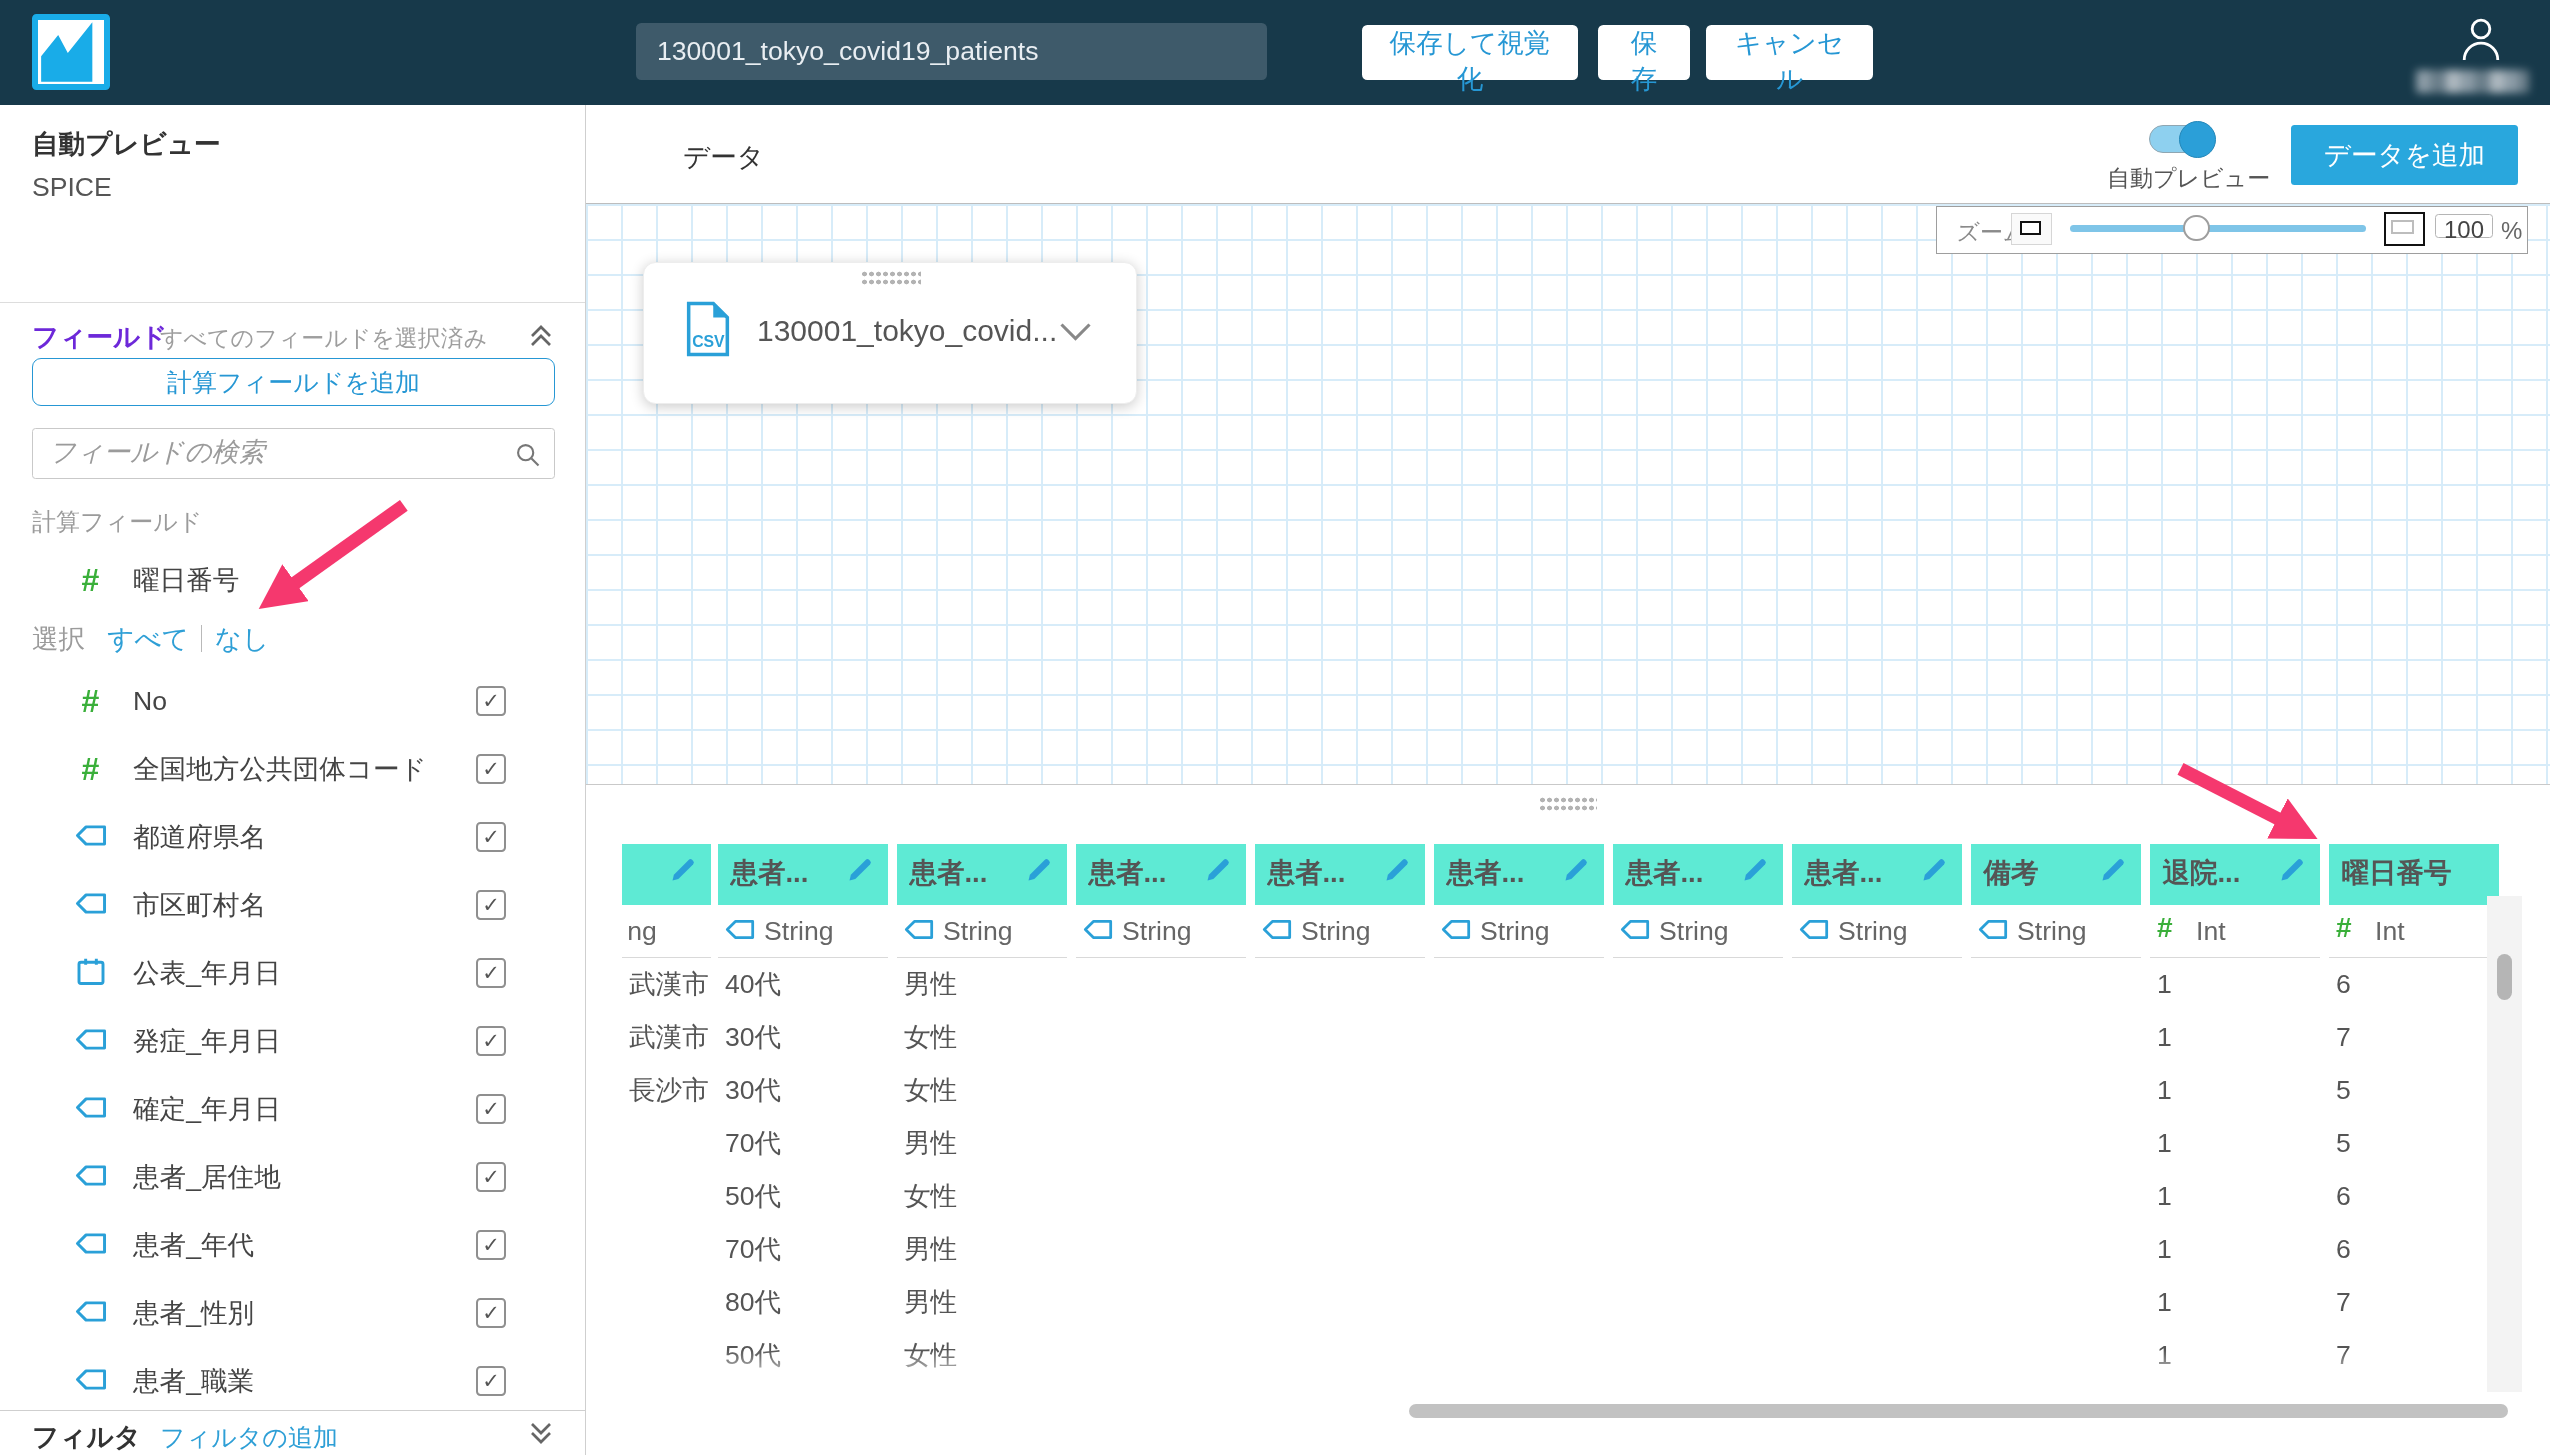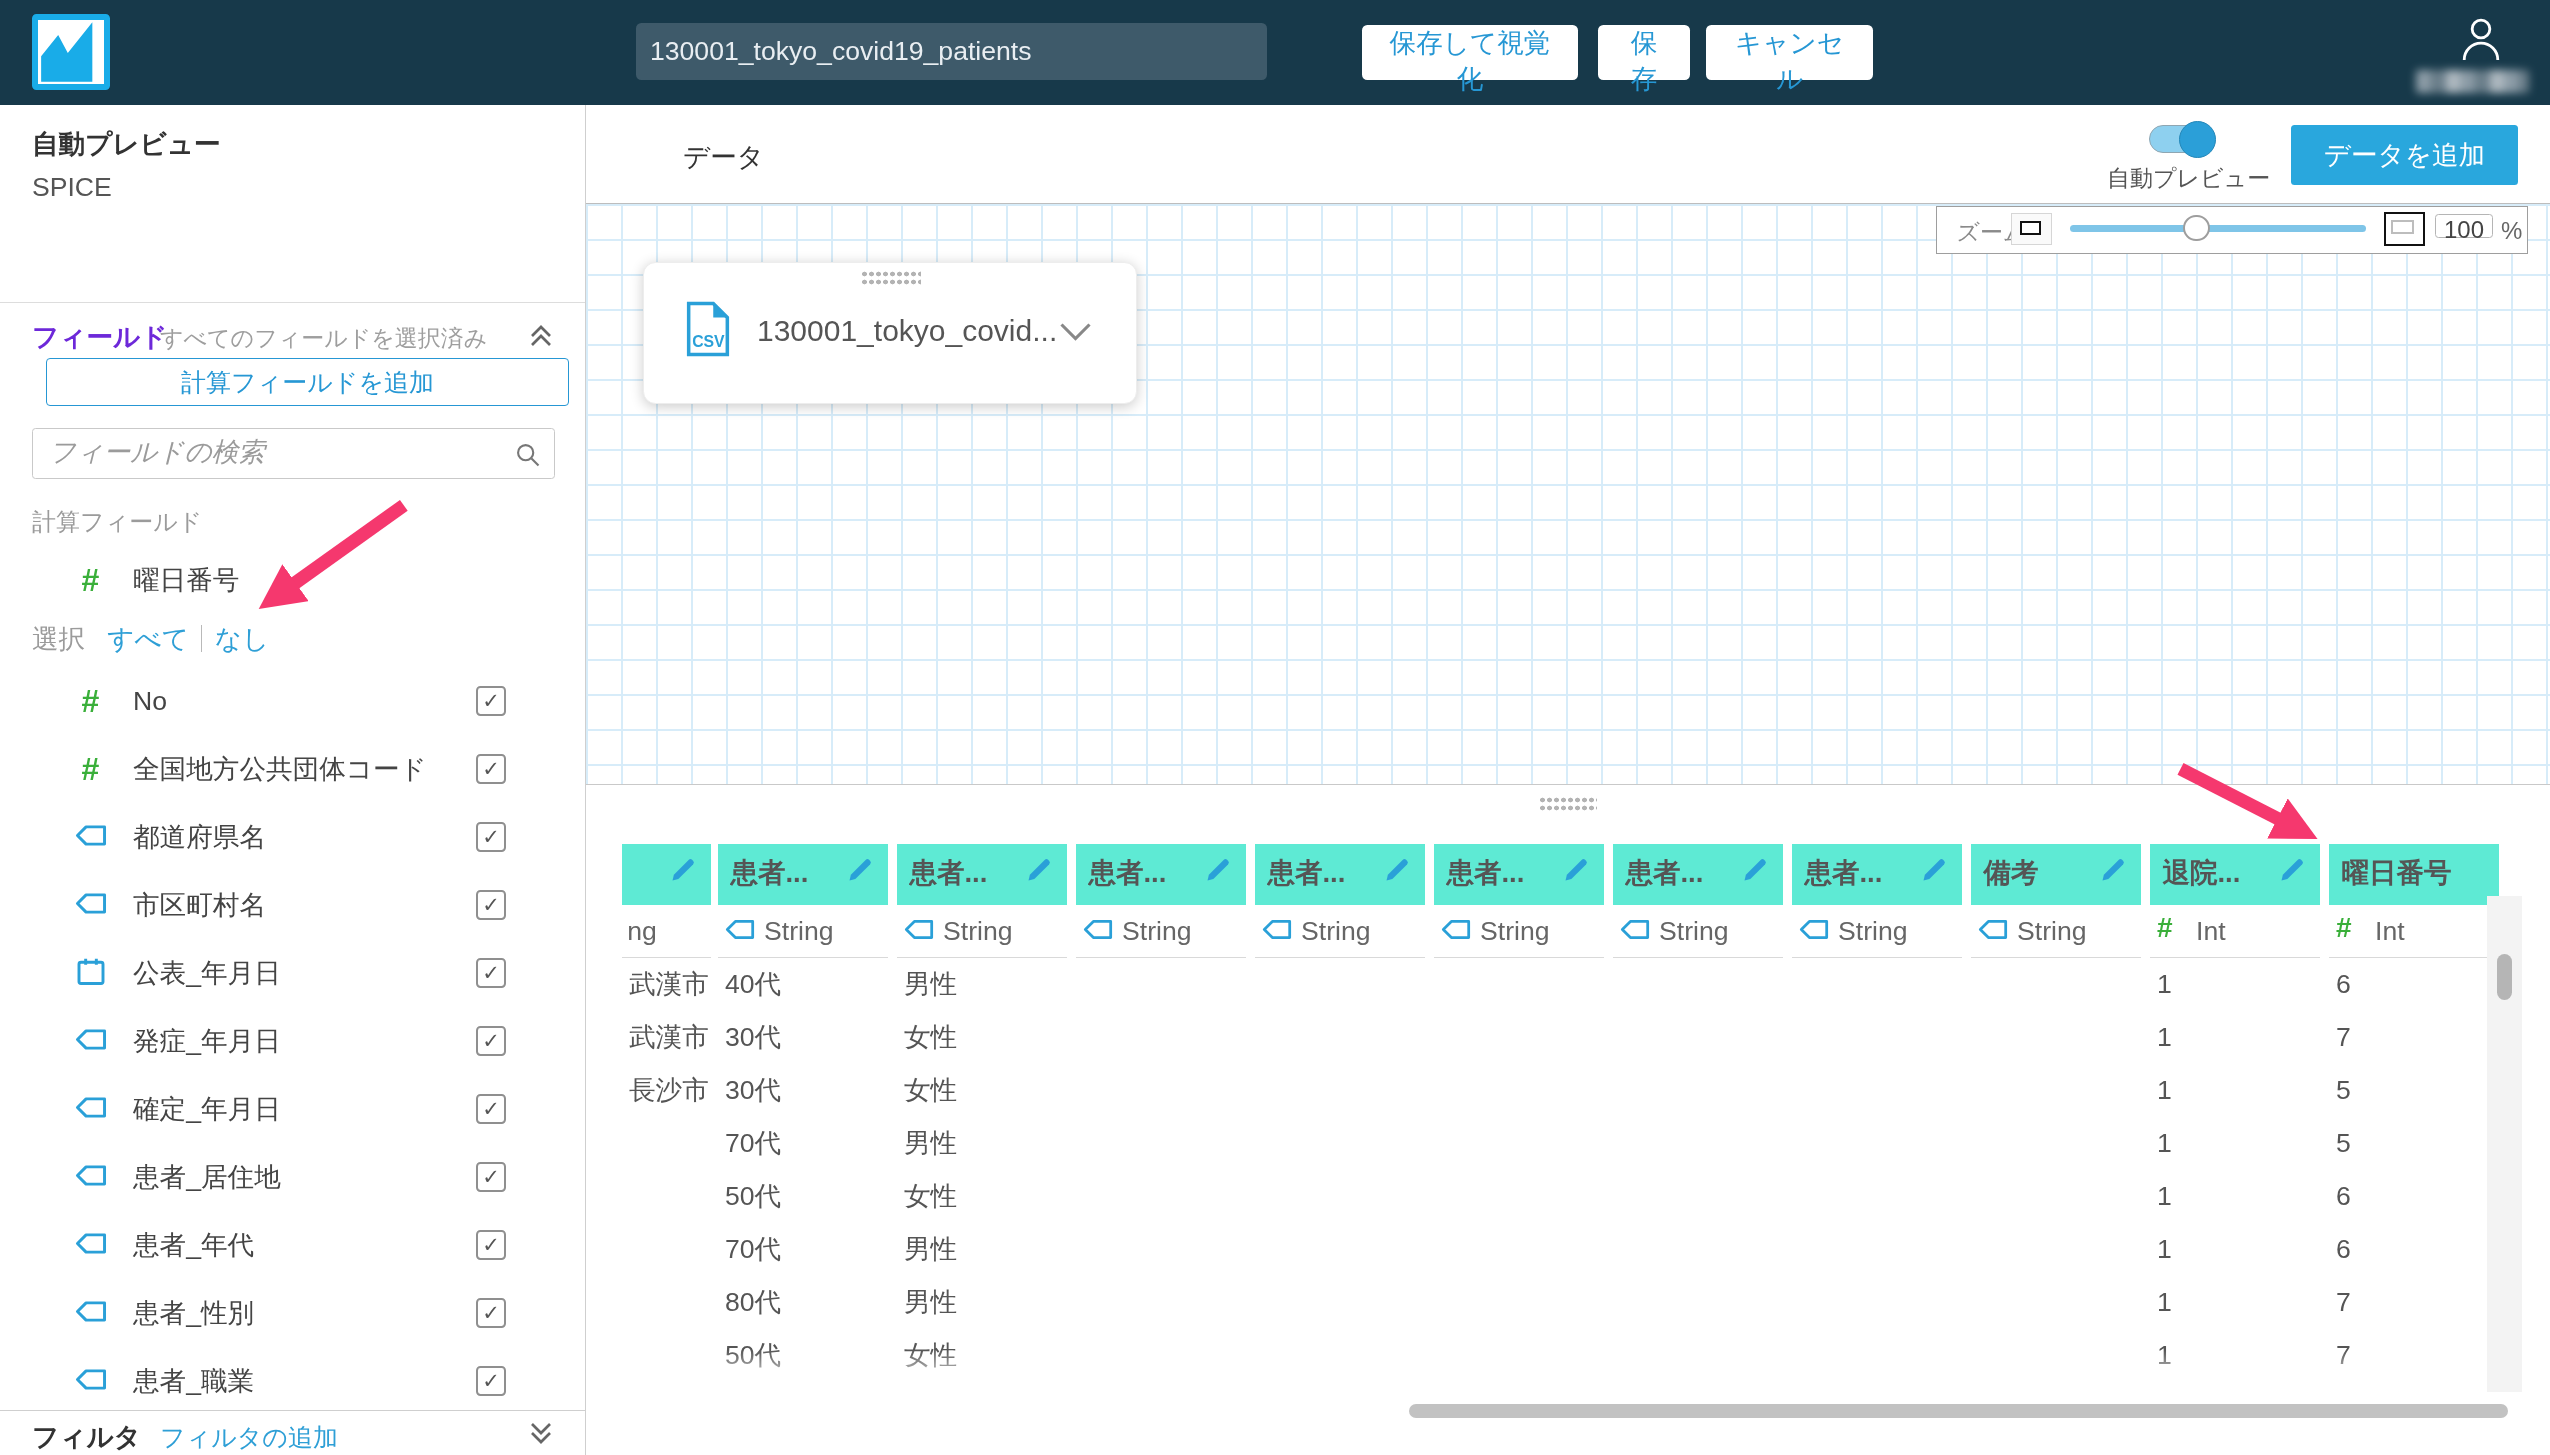--- a/index.html
+++ b/index.html
@@ -4,40 +4,40 @@
 <style>
   * { margin:0; padding:0; box-sizing:border-box; }
   html,body { width:2550px; height:1455px; }
   body { font-family:"Liberation Sans", sans-serif; background:#fff; overflow:hidden; }
   .page { position:relative; width:2550px; height:1455px; background:#fff; overflow:hidden; }
 
   
   .app-header { position:absolute; left:0; top:0; width:2550px; height:105px; background:#17394a; z-index:40; }
   .logo { position:absolute; left:32px; top:14px; width:78px; height:76px; background:#fff; border:6.2px solid #19ace8; border-radius:4.4px; overflow:hidden; }
   .logo svg { position:absolute; left:0; top:0; }
-  .ds-name-input { position:absolute; left:636px; top:23px; width:631px; height:57px; background:#3e5a6a; border:none; border-radius:5.3px; color:#e9eef2; font-size:26.6px; padding:0 14px; font-family:"Liberation Sans",sans-serif; }
+  .ds-name-input { position:absolute; left:636px; top:23px; width:631px; height:57px; background:#3e5a6a; border:none; border-radius:5.3px; color:#e9eef2; font-size:26.6px; padding:0 21px; font-family:"Liberation Sans",sans-serif; }
   .hdr-btn { position:absolute; top:25px; height:55px; background:#fff; color:#2697d4; border:none; border-radius:5.3px; font-size:26.6px; padding:0 23px; cursor:pointer; font-family:"Liberation Sans",sans-serif; }
   .hdr-btn.b1 { left:1362px; width:216px; }
   .hdr-btn.b2 { left:1598px; width:92px; }
   .hdr-btn.b3 { left:1706px; width:167px; }
   .user-box { position:absolute; right:19.5px; top:12.4px; width:124px; height:85px; }
   .user-icon { position:absolute; right:25px; top:1.8px; }
   .user-name-blur { position:absolute; right:1.8px; top:58px; width:113px; height:23px; border-radius:2.7px;
       background:repeating-linear-gradient(90deg,#93a2ac 0 14px,#6f828e 14px 30px,#b6bfc6 30px 44px); filter:blur(4.4px); opacity:.95; }
 
   
   .sidebar { position:absolute; left:0; top:105px; width:586px; height:1350px; background:#fff; border-right:0.9px solid #cfcfcf; z-index:30; }
   .qmode-label { position:absolute; left:32px; top:21px; font-size:26.6px; font-weight:bold; color:#333; }
   .qmode-value { position:absolute; left:32px; top:67px; font-size:26.6px; color:#555; }
   .sb-divider-top { position:absolute; left:0; top:197px; width:100%; height:0; border-top:0.9px solid #ddd; }
   .fields-header { position:absolute; left:0; top:209px; width:100%; height:43px; }
   .fields-title { position:absolute; left:32px; top:5.3px; font-size:26.6px; font-weight:bold; color:#6d28d9; }
   .fields-subtitle { position:absolute; left:160px; top:8.9px; font-size:23px; color:#9e9e9e; }
   .collapse-icon { position:absolute; left:526px; top:7px; }
-  .add-calc-btn { position:absolute; left:32px; top:253px; width:523px; height:48px; background:#fff; border:1.8px solid #2697d4; border-radius:4px; color:#2697d4; font-size:25px; cursor:pointer; font-family:"Liberation Sans",sans-serif;margin-left:14px; }
+  .add-calc-btn { position:absolute; left:32px; top:253px; width:523px; height:48px; background:#fff; border:1.8px solid #2697d4; border-radius:9px; color:#2697d4; font-size:25px; cursor:pointer; font-family:"Liberation Sans",sans-serif; }
   .search-box { position:absolute; left:32px; top:323px; width:523px; height:51px; border:1.8px solid #c9c9c9; border-radius:3.5px; background:#fff; }
   .search-box input { position:absolute; left:16px; top:1.8px; width:452px; height:44px; border:none; outline:none; font-size:26.6px; font-style:italic; color:#555; font-family:"Liberation Sans",sans-serif; }
   .search-box input::placeholder { color:#9b9b9b; }
   .search-icon { position:absolute; right:12.4px; top:11.5px; }
   .calc-label { position:absolute; left:32px; top:401px; font-size:24px; color:#9b9b9b; }
   .calc-row { position:absolute; left:0; top:441px; width:100%; height:57px; }
   .select-row { position:absolute; left:32px; top:516px; height:35px; font-size:26.6px; }
   .select-row .sel-lbl { color:#9b9b9b; }
   .select-row .lnk { color:#2e9fd6; cursor:pointer; }
   .select-row .pipe { display:inline-block; width:0; border-left:1.8px solid #b9b9b9; height:26.6px; margin:0 12.4px; vertical-align:-3.5px; }

